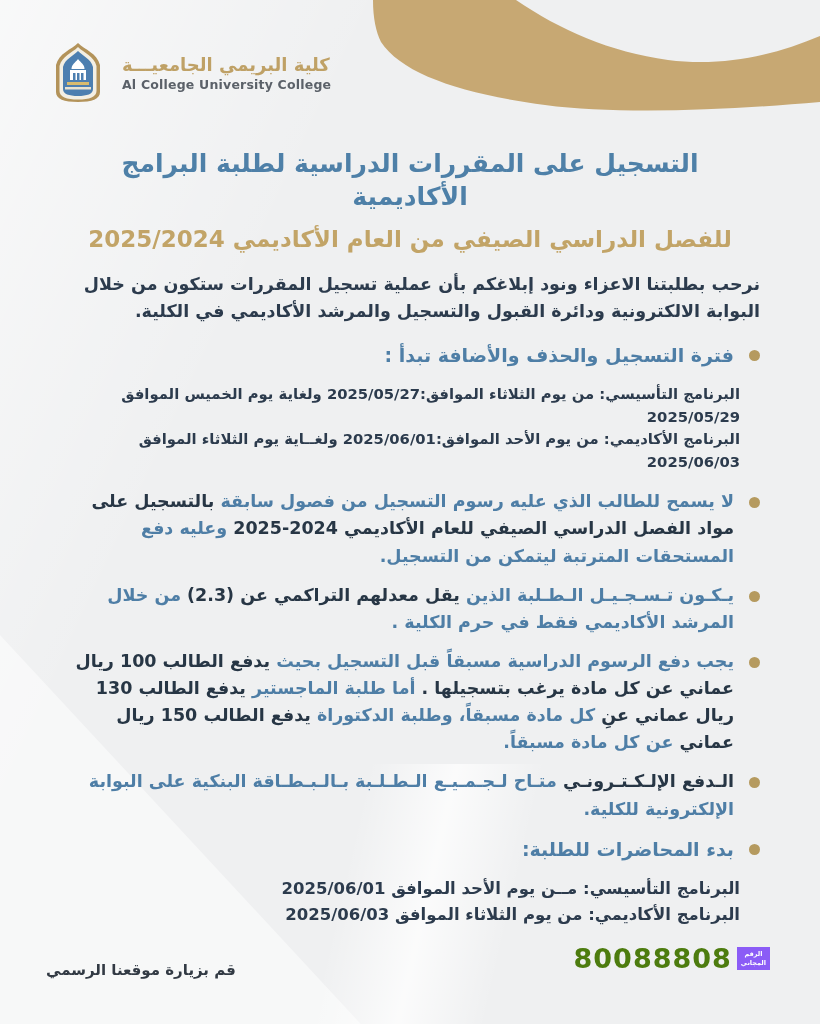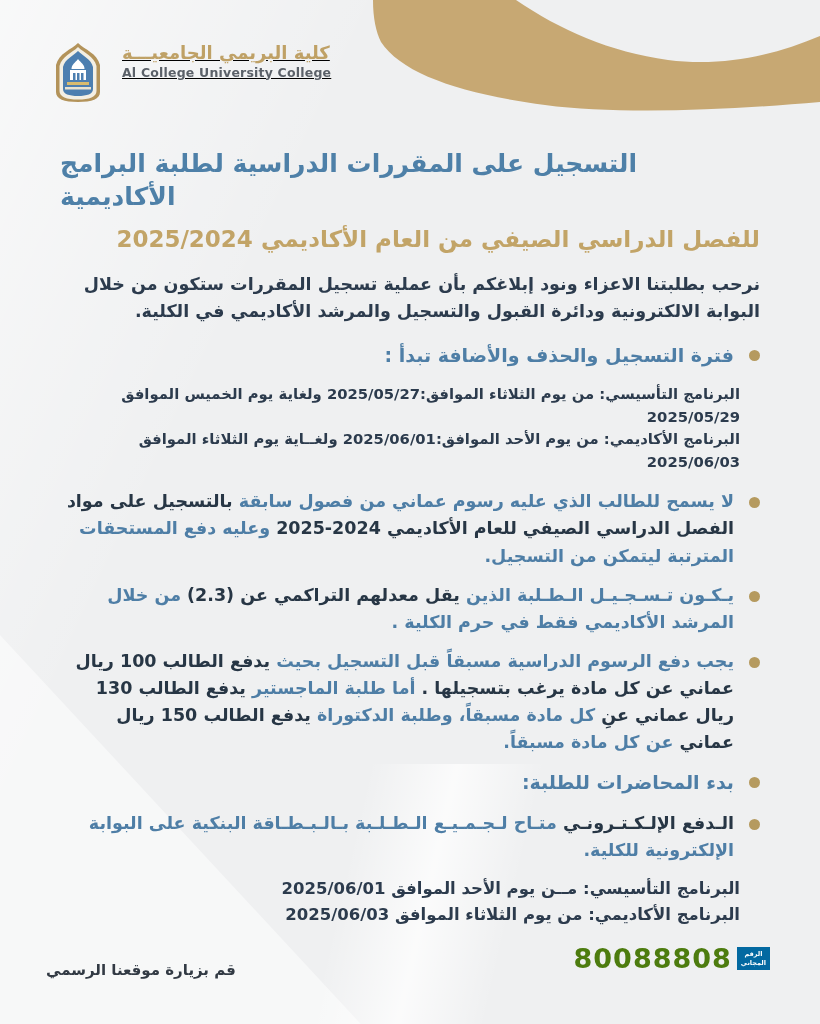--- a/index.html
+++ b/index.html
@@ -11,29 +11,29 @@
   
   .sheen-a{position:absolute;inset:0;pointer-events:none;
     background:linear-gradient(115deg,rgba(255,255,255,.6) 0%,rgba(255,255,255,0) 30%);}
   .sheen-b{position:absolute;inset:0;pointer-events:none;background:rgba(255,255,255,.5);
     clip-path:polygon(0 62%,44% 100%,0 100%);}
   .sheen-c{position:absolute;left:0;right:0;bottom:0;height:260px;pointer-events:none;
     background:linear-gradient(103deg,rgba(255,255,255,0) 42%,rgba(255,255,255,.75) 52%,rgba(255,255,255,0) 62%);}
   .swoosh-svg{position:absolute;top:0;left:0;pointer-events:none;}
 
   
-  .header{position:absolute;top:42px;left:46px;display:flex;align-items:flex-start;gap:12px;direction:ltr;z-index:3;text-decoration:underline;}
+  .header{position:absolute;top:42px;left:46px;display:flex;align-items:center;gap:12px;direction:ltr;z-index:3;}
   .emblem{width:64px;height:62px;flex:0 0 auto;}
   .logo-ar{color:#bfa166;font-weight:bold;font-size:18px;line-height:1.25;direction:rtl;text-align:left;}
   .logo-en{color:#5b6169;font-weight:bold;font-size:12.5px;letter-spacing:.2px;}
 
   
   .main{position:relative;padding:148px 60px 0;z-index:2;}
-  .title1{margin:0 0 12px;text-align:left;color:#4e80a8;font-size:25px;font-weight:bold;line-height:1.3;}
-  .title2{margin:0 0 16px;text-align:right;color:#c2a467;font-size:23px;font-weight:bold;line-height:1.3;}
+  .title1{margin:0 0 12px;text-align:center;color:#4e80a8;font-size:25px;font-weight:bold;line-height:1.3;}
+  .title2{margin:0 0 16px;text-align:center;color:#c2a467;font-size:23px;font-weight:bold;line-height:1.3;}
   .intro{margin:0 0 16px;color:#2c3b4d;font-size:17.5px;font-weight:bold;line-height:1.55;text-align:right;}
 
   .bullet{display:flex;gap:15px;margin-bottom:12px;}
   .dot{flex:0 0 auto;width:11px;height:11px;border-radius:50%;background:#b59a5f;margin-top:9px;}
   .bullet-text{font-size:17.5px;line-height:1.55;text-align:right;}
   .section-heading{color:#4e7ea6;font-weight:bold;font-size:19px;}
   .seg-blue{color:#4e7ea6;font-weight:600;}
   .seg-dark{color:#273645;font-weight:bold;}
   .sub-lines{margin:0 20px 14px 0;color:#2c3b4d;font-size:14.8px;font-weight:600;line-height:1.55;text-align:right;}
   .sub-lines-lg{font-size:16.5px;}
@@ -41,21 +41,21 @@
   .closing{margin-top:30px;text-align:center;color:#bfa166;font-size:26px;font-weight:bold;}
 
   
   .footer-left{position:absolute;left:46px;bottom:36px;direction:ltr;text-align:left;color:#3a414b;z-index:3;}
   .visit{font-size:15px;font-weight:600;margin-bottom:9px;direction:rtl;text-align:left;color:#323a44;}
   .url-line{font-family:"Liberation Serif","DejaVu Serif",serif;font-size:18.5px;display:flex;align-items:center;gap:7px;color:#343b45;}
   .sep{color:#6a707a;}
   .soc-icons{display:flex;align-items:center;gap:3px;}
   .footer-right{position:absolute;right:50px;bottom:50px;display:flex;align-items:center;gap:5px;z-index:3;}
   .phone{color:#4d7c0f;font-size:27px;font-weight:bold;direction:ltr;letter-spacing:1px;}
-  .badge{background:#0369a1;color:#fff;font-size:6.5px;line-height:1.35;padding:3px 4px;text-align:center;font-weight:600;}
+  .badge{background:#8b5cf6;color:#fff;font-size:6.5px;line-height:1.35;padding:3px 4px;text-align:center;font-weight:600;}
 </style>
 </head>
 <body>
 
 <div class="page">
 
   <div class="sheen-a"></div>
   <div class="sheen-b"></div>
   <div class="sheen-c"></div>
   <svg class="swoosh-svg" width="820" height="1024" viewBox="0 0 820 1024" aria-hidden="true">
@@ -94,48 +94,48 @@
       <div class="bullet-text section-heading">فترة التسجيل والحذف والأضافة تبدأ :</div>
     </div>
     <div class="sub-lines">
       <div>البرنامج التأسيسي: من يوم الثلاثاء الموافق:2025/05/27 ولغاية يوم الخميس الموافق 2025/05/29</div>
       <div>البرنامج الأكاديمي: من يوم الأحد الموافق:2025/06/01 ولغــاية يوم الثلاثاء الموافق 2025/06/03</div>
     </div>
 
     <div class="bullet">
       <span class="dot"></span>
       <div class="bullet-text">
-        <span class="seg-blue">لا يسمح للطالب الذي عليه رسوم عماني من فصول سابقة </span><span class="seg-dark">بالتسجيل على مواد الفصل الدراسي الصيفي للعام الأكاديمي 2024-2025 </span><span class="seg-blue">وعليه دفع المستحقات المترتبة ليتمكن من التسجيل.</span>
+        <span class="seg-blue">لا يسمح للطالب الذي عليه رسوم التسجيل من فصول سابقة </span><span class="seg-dark">بالتسجيل على مواد الفصل الدراسي الصيفي للعام الأكاديمي 2024-2025 </span><span class="seg-blue">وعليه دفع المستحقات المترتبة ليتمكن من التسجيل.</span>
       </div>
     </div>
 
     <div class="bullet">
       <span class="dot"></span>
       <div class="bullet-text">
         <span class="seg-blue">يـكـون تـسـجـيـل الـطـلبة الذين </span><span class="seg-dark">يقل معدلهم التراكمي عن (2.3) </span><span class="seg-blue">من خلال المرشد الأكاديمي فقط في حرم الكلية .</span>
       </div>
     </div>
 
     <div class="bullet">
       <span class="dot"></span>
       <div class="bullet-text">
         <span class="seg-blue">يجب دفع الرسوم الدراسية مسبقاً قبل التسجيل بحيث </span><span class="seg-dark">يدفع الطالب 100 ريال عماني عن كل مادة يرغب بتسجيلها . </span><span class="seg-blue">أما طلبة الماجستير </span><span class="seg-dark">يدفع الطالب 130 ريال عماني عنِ </span><span class="seg-blue">كل مادة مسبقاً، وطلبة الدكتوراة </span><span class="seg-dark">يدفع الطالب 150 ريال عماني </span><span class="seg-blue">عن كل مادة مسبقاً.</span>
       </div>
     </div>
 
     <div class="bullet">
       <span class="dot"></span>
-      <div class="bullet-text section-heading">بدء المحاضرات للطلبة:</div>
+      <div class="bullet-text">
+        <span class="seg-dark">الـدفع الإلـكـتـرونـي </span><span class="seg-blue">متـاح لـجـمـيـع الـطـلـبة بـالـبـطـاقة البنكية على البوابة الإلكترونية للكلية.</span>
+      </div>
     </div>
 
     <div class="bullet">
       <span class="dot"></span>
-      <div class="bullet-text">
-        <span class="seg-dark">الـدفع الإلـكـتـرونـي </span><span class="seg-blue">متـاح لـجـمـيـع الـطـلـبة بـالـبـطـاقة البنكية على البوابة الإلكترونية للكلية.</span>
-      </div>
+      <div class="bullet-text section-heading">بدء المحاضرات للطلبة:</div>
     </div>
     <div class="sub-lines sub-lines-lg">
       <div>البرنامج التأسيسي: مــن يوم الأحد الموافق 2025/06/01</div>
       <div>البرنامج الأكاديمي: من يوم الثلاثاء الموافق 2025/06/03</div>
     </div>
 
   </div>
 
   <div class="footer-left">
     <div class="visit">قم بزيارة موقعنا الرسمي</div>

